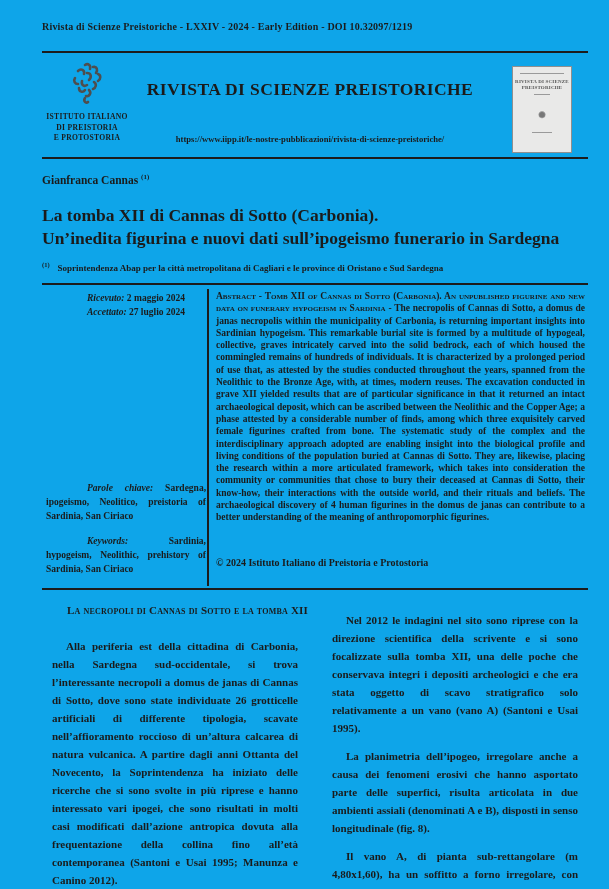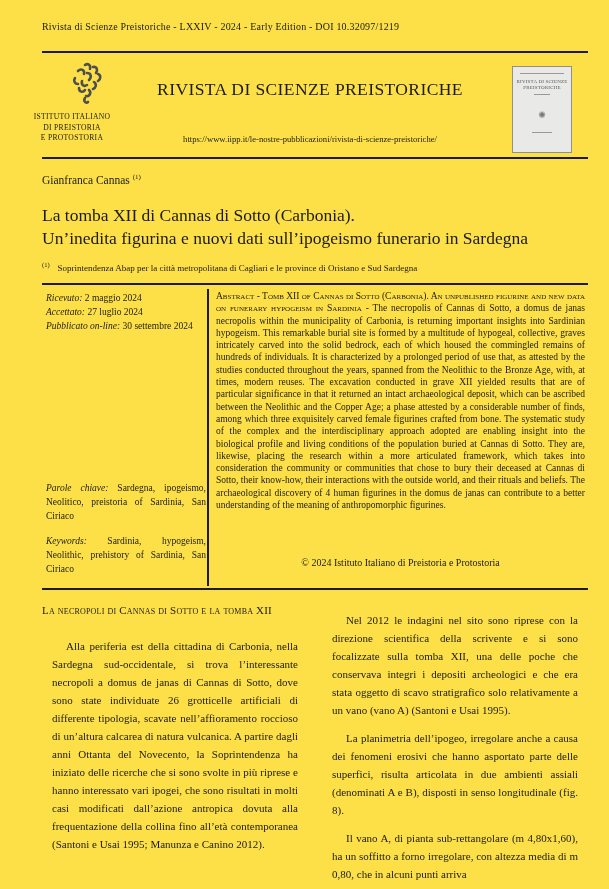--- a/index.html
+++ b/index.html
@@ -1,56 +1,57 @@
 <!DOCTYPE html>
 <html><head>
 <meta charset="utf-8">
 <style>
   html,body{margin:0;padding:0;background:#777;}
   .page{
     position:relative;
     width:609px;height:889px;
     margin:0 auto;
-    background:#fde047;
+    background:#0ea5e9;
     font-family:"Liberation Serif","DejaVu Serif",serif;
     color:#1b1b1b;
     overflow:hidden;
+    font-weight:bold;
   }
   .abs{position:absolute;}
   .hr{position:absolute;height:1.5px;background:#1c1c1c;left:42px;width:546px;}
   .vr{position:absolute;width:1.5px;background:#1c1c1c;}
   .topline{left:42px;top:21px;font-size:10px;letter-spacing:.2px;white-space:nowrap;}
   .logo-box{left:60px;top:61px;width:56px;height:50px;text-align:center;}
-  .inst-name{left:20px;top:112px;width:104px;text-align:center;font-size:7.6px;line-height:10.6px;letter-spacing:.3px;}
+  .inst-name{left:35px;top:112px;width:104px;text-align:center;font-size:7.6px;line-height:10.6px;letter-spacing:.3px;}
   .jtitle{left:130px;top:79px;width:360px;text-align:center;font-size:17.5px;letter-spacing:.4px;white-space:nowrap;}
   .jurl{left:130px;top:134px;width:360px;text-align:center;font-size:8.6px;color:#1b1b1b;}
   .jurl a{color:#1b1b1b;text-decoration:none;}
   .cover{left:512px;top:66px;width:60px;height:87px;background:#e9e9e8;border:1px solid #8f8f8f;box-sizing:border-box;}
   .cover .cline{margin:6px auto 0;width:44px;height:1px;background:#9a9a9a;}
   .cover .ctitle{margin-top:5px;text-align:center;font-size:5px;line-height:6px;letter-spacing:.2px;color:#555;}
   .cover .cdash{margin:3px auto 0;width:16px;height:1px;background:#9a9a9a;}
   .cover .cemblem{margin-top:16px;text-align:center;font-size:9px;color:#777;line-height:9px;}
   .cover .cbottom{margin:12px auto 0;width:20px;height:1px;background:#9a9a9a;}
   .author{left:42px;top:173px;font-size:11.5px;}
   .author sup{font-size:7px;}
   .atitle{left:42px;top:204px;width:546px;text-align:left;font-size:17.5px;line-height:22.5px;}
   .affil{left:42px;top:261px;width:546px;font-size:9px;}
   .affil sup{font-size:6.5px;margin-right:8px;}
   .meta{left:46px;top:291px;width:158px;font-size:9.5px;line-height:14px;}
-  .meta .it,.kw .it{font-style:italic;}
+  .meta .it,.kw .it{font-style:italic;margin-left:41px;}
   .abstract{left:216px;top:290px;width:369px;font-size:9.5px;line-height:12.3px;text-align:justify;}
   .sc{font-variant:small-caps;}
   .kw{position:absolute;width:160px;font-size:9.5px;line-height:14px;text-align:justify;}
   .kw-it{left:46px;top:481px;}
   .kw-en{left:46px;top:534px;}
-  .copyright{left:216px;top:557px;width:369px;text-align:center;font-size:10px;}
+  .copyright{left:216px;top:557px;width:369px;text-align:left;font-size:10px;}
   .col{position:absolute;top:601px;width:266px;font-size:11px;line-height:18px;text-align:justify;}
   .col-left{left:42px;}
   .col-right{left:322px;}
-  .sect-head{font-variant:small-caps;letter-spacing:.2px;margin:0 0 18px 0;text-align:left;}
+  .sect-head{font-variant:small-caps;letter-spacing:.2px;margin:0 0 18px 0;text-align:right;}
   .col p{margin:10px;text-indent:14px;}
   svg.emblem{display:block;margin:0 auto;}
 </style>
 </head>
 <body>
 
 <div class="page">
 
   <div class="abs topline">Rivista di Scienze Preistoriche - LXXIV - 2024 - Early Edition - DOI 10.32097/1219</div>
 
@@ -106,21 +107,20 @@
 
   <div class="abs affil">
     <sup>(1)</sup><span>Soprintendenza Abap per la città metropolitana di Cagliari e le province di Oristano e Sud Sardegna</span>
   </div>
 
   <div class="hr" style="top:283px;"></div>
 
   <div class="abs meta">
     <div><span class="it">Ricevuto:</span> <span>2 maggio 2024</span></div>
     <div><span class="it">Accettato:</span> <span>27 luglio 2024</span></div>
-    <div><span class="it">Pubblicato on-line:</span> <span>30 settembre 2024</span></div>
   </div>
 
   <div class="vr" style="left:207px;top:289px;height:297px;"></div>
 
   <div class="abs abstract"><span class="sc">Abstract - Tomb XII of Cannas di Sotto (Carbonia). An unpublished figurine and new data on funerary hypogeism in Sardinia</span><span> - </span><span>The necropolis of Cannas di Sotto, a domus de janas necropolis within the municipality of Carbonia, is returning important insights into Sardinian hypogeism. This remarkable burial site is formed by a multitude of hypogeal, collective, graves intricately carved into the solid bedrock, each of which housed the commingled remains of hundreds of individuals. It is characterized by a prolonged period of use that, as attested by the studies conducted throughout the years, spanned from the Neolithic to the Bronze Age, with, at times, modern reuses. The excavation conducted in grave XII yielded results that are of particular significance in that it returned an intact archaeological deposit, which can be ascribed between the Neolithic and the Copper Age; a phase attested by a considerable number of finds, among which three exquisitely carved female figurines crafted from bone. The systematic study of the complex and the interdisciplinary approach adopted are enabling insight into the biological profile and living conditions of the population buried at Cannas di Sotto. They are, likewise, placing the research within a more articulated framework, which takes into consideration the community or communities that chose to bury their deceased at Cannas di Sotto, their know-how, their interactions with the outside world, and their rituals and beliefs. The archaeological discovery of 4 human figurines in the domus de janas can contribute to a better understanding of the meaning of anthropomorphic figurines.</span></div>
 
   <div class="kw kw-it"><span class="it">Parole chiave:</span> <span>Sardegna, ipogeismo, Neolitico, preistoria of Sardinia, San Ciriaco</span></div>
   <div class="kw kw-en"><span class="it">Keywords:</span> <span>Sardinia, hypogeism, Neolithic, prehistory of Sardinia, San Ciriaco</span></div>
 
   <div class="abs copyright">© 2024 Istituto Italiano di Preistoria e Protostoria</div>

